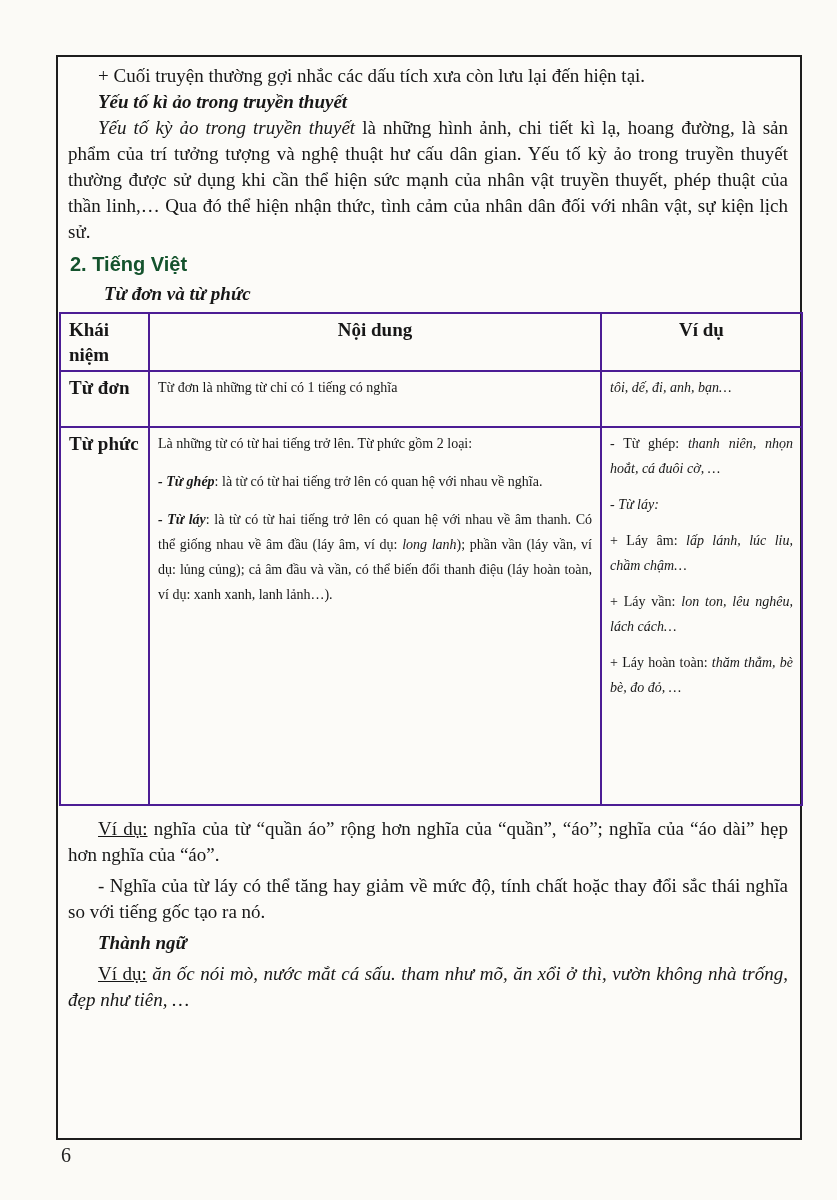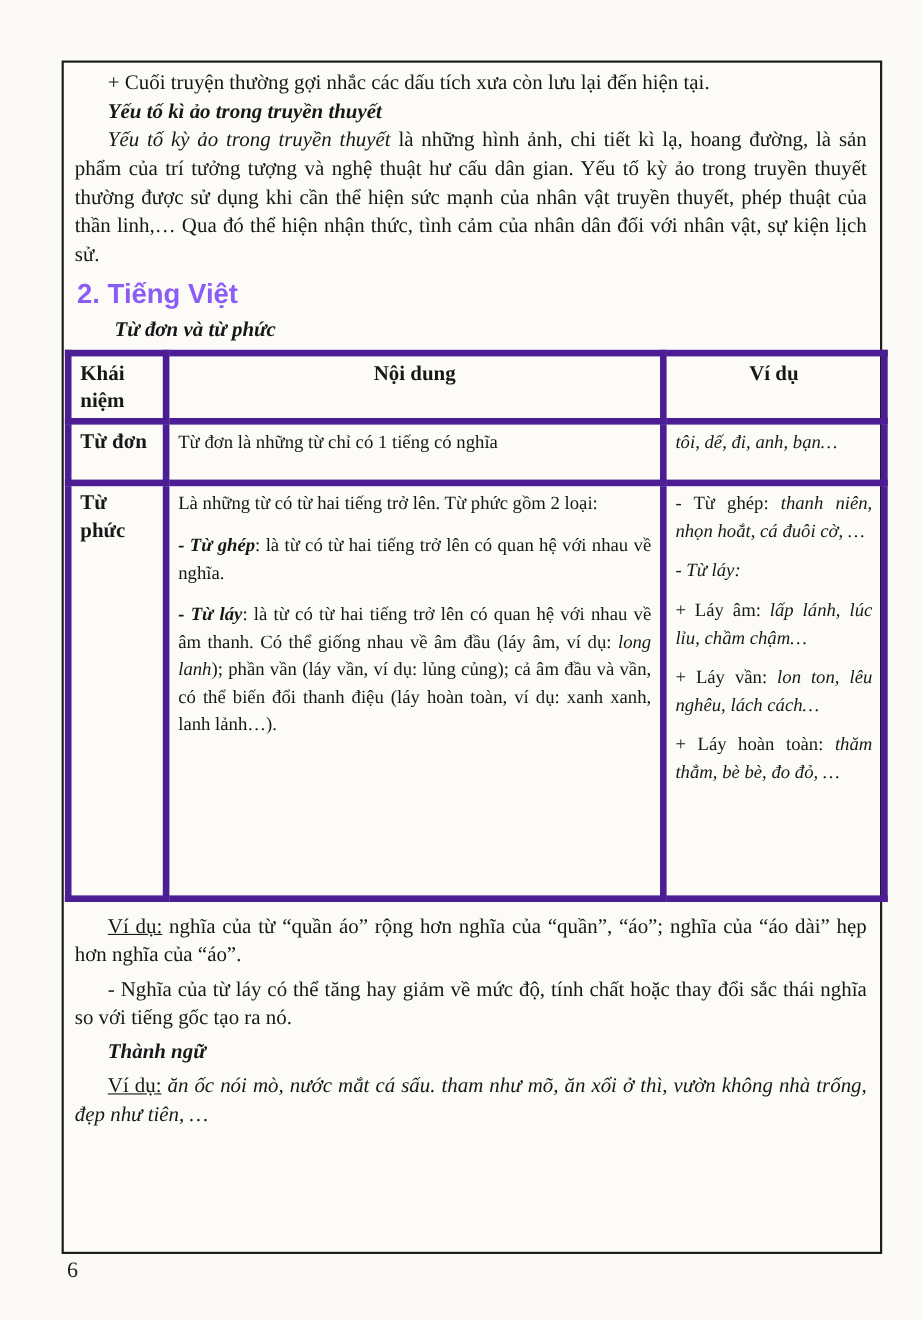--- a/index.html
+++ b/index.html
@@ -21,48 +21,48 @@
     background:#fcfbf8;
   }
   p { font-size:19px; line-height:26px; }
   .just { text-align:justify; }
   .ind { text-indent:30px; }
   .i  { font-style:italic; }
   .bi { font-weight:bold; font-style:italic; }
   .u  { text-decoration:underline; }
   .sec-title {
     font-family:"Liberation Sans", sans-serif;
-    font-size:25px;
+    font-size:20px;
     font-weight:bold;
     margin:8px 0 5px 2px;
-    color:#8b5cf6;
+    color:#14532d;
   }
   .sub-title {
     font-weight:bold; font-style:italic;
     text-indent:36px;
     margin-bottom:5px;
   }
   table.gram {
     border-collapse:collapse;
     table-layout:fixed;
     width:742px;
     margin-left:-9px;
   }
   table.gram td, table.gram th {
-    border:6px solid #4c1d95;
+    border:2px solid #4c1d95;
     vertical-align:top;
     font-size:19px;
     line-height:25px;
     padding:3px 8px;
   }
   th.h-concept { text-align:left; padding-left:16px; font-size:19px; }
   th.h-center  { text-align:center; vertical-align:middle; }
   td.term { font-weight:bold; padding-left:16px; padding-top:6px; }
   td.term-mid { vertical-align:middle; padding-left:18px;border-radius:15px; }
-  td.content-cell p, td.example-cell p { font-size:17px; line-height:25px; text-align:justify; }
+  td.content-cell p, td.example-cell p { font-size:14px; line-height:25px; text-align:justify; }
   td.content-cell p { margin:0 0 13px 0; }
   td.content-cell { padding:6px 8px 4px 8px; }
   td.example-cell { padding:42px 8px 4px 10px; }
   td.example-cell p { margin:0 0 11px 0; }
   .notes { margin-top:10px; }
   .notes p { margin-bottom:5px; }
   .heading-idiom { margin-top:5px; text-indent:30px; }
   .pagenum {
     position:absolute;
     left:61px; top:1144px;

